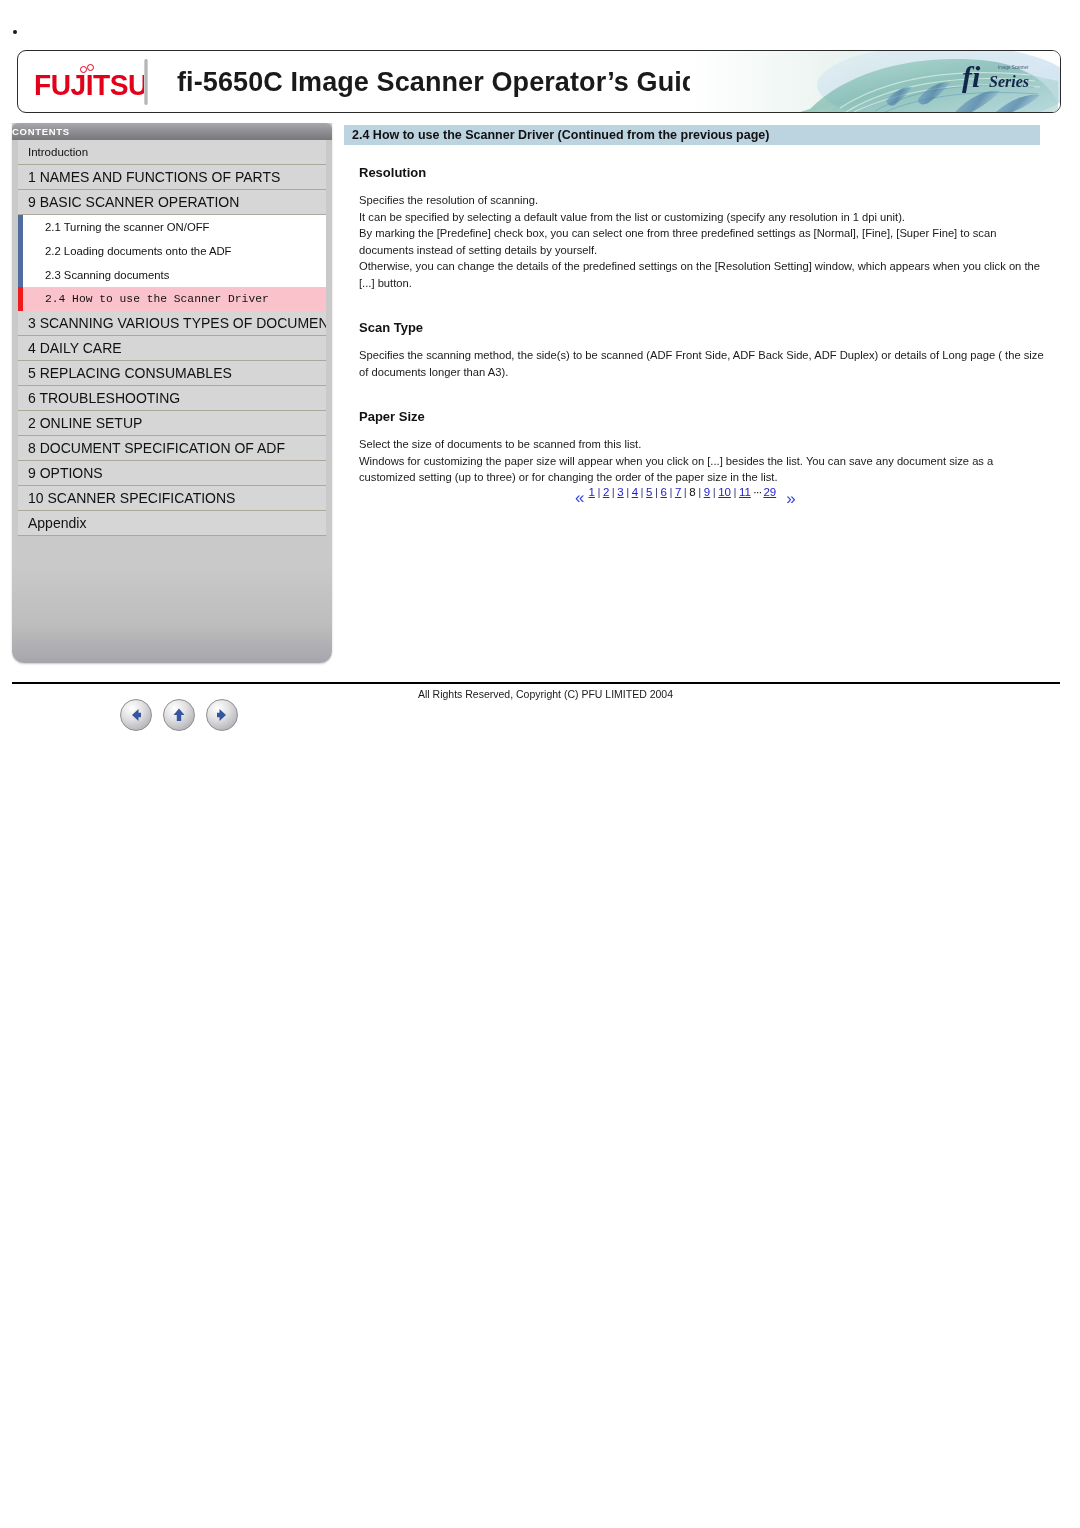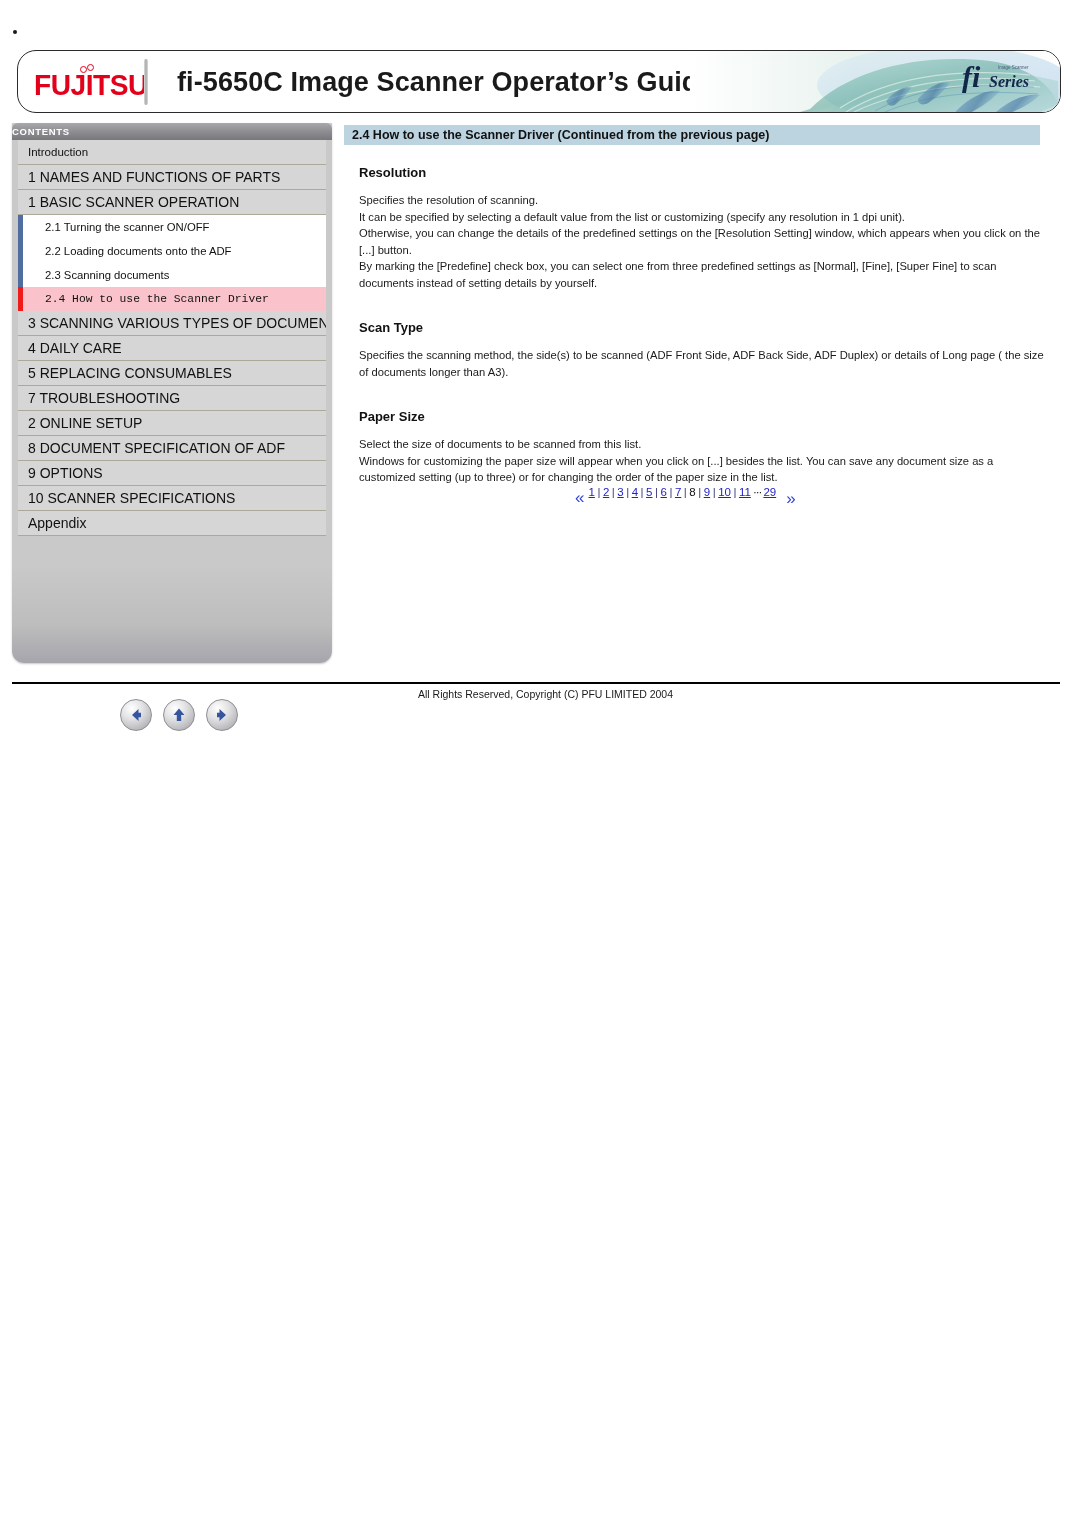--- a/index.html
+++ b/index.html
@@ -29,21 +29,21 @@
   }
 
   
   .header-bar {
     position: absolute;
     left: 17px;
     top: 50px;
     width: 1044px;
     height: 63px;
     border: 1px solid #2b2b2b;
-    border-radius: 19px;
+    border-radius: 9px;
     background: #ffffff;
     box-sizing: border-box;
     overflow: hidden;
   }
   .logo-wrap {
     position: absolute;
     left: 16px;
     top: 11px;
     width: 102px;
     height: 40px;
@@ -374,31 +374,31 @@
     </svg>
   </div>
 </div>
 
 <div class="sidebar">
   <div class="contents-header">CONTENTS</div>
   <div class="toc-list">
 
     <div class="toc-item">Introduction</div>
     <div class="toc-item level1">1 NAMES AND FUNCTIONS OF PARTS</div>
-    <div class="toc-item level1">1 BASIC SCANNER OPERATION</div>
+    <div class="toc-item level1">9 BASIC SCANNER OPERATION</div>
 
     <div class="toc-item sub">2.1 Turning the scanner ON/OFF</div>
     <div class="toc-item sub">2.2 Loading documents onto the ADF</div>
     <div class="toc-item sub">2.3 Scanning documents</div>
     <div class="toc-item sub active">2.4 How to use the Scanner Driver</div>
 
     <div class="toc-item level1">3 SCANNING VARIOUS TYPES OF DOCUMENTS</div>
     <div class="toc-item level1">4 DAILY CARE</div>
     <div class="toc-item level1">5 REPLACING CONSUMABLES</div>
-    <div class="toc-item level1">7 TROUBLESHOOTING</div>
+    <div class="toc-item level1">6 TROUBLESHOOTING</div>
     <div class="toc-item level1">2 ONLINE SETUP</div>
     <div class="toc-item level1">8 DOCUMENT SPECIFICATION OF ADF</div>
     <div class="toc-item level1">9 OPTIONS</div>
     <div class="toc-item level1">10 SCANNER SPECIFICATIONS</div>
     <div class="toc-item level1 last">Appendix</div>
   </div>
 
   <div class="nav-pill">
     <div class="nav-btn b1">
       <svg width="20" height="20" viewBox="0 0 20 20">
@@ -419,22 +419,22 @@
 </div>
 
 <div class="title-banner">2.4 How to use the Scanner Driver (Continued from the previous page)</div>
 
 <div class="content">
 
   <h2 class="sec-head">Resolution</h2>
   <div class="sec-body">
     <p>Specifies the resolution of scanning.</p>
     <p>It can be specified by selecting a default value from the list or customizing (specify any resolution in 1 dpi unit).</p>
+    <p>By marking the [Predefine] check box, you can select one from three predefined settings as [Normal], [Fine], [Super Fine] to scan documents instead of setting details by yourself.</p>
     <p>Otherwise, you can change the details of the predefined settings on the [Resolution Setting] window, which appears when you click on the [...] button.</p>
-    <p>By marking the [Predefine] check box, you can select one from three predefined settings as [Normal], [Fine], [Super Fine] to scan documents instead of setting details by yourself.</p>
   </div>
 
   <div class="sec-gap"></div>
 
   <h2 class="sec-head">Scan Type</h2>
   <div class="sec-body">
     <p>Specifies the scanning method, the side(s) to be scanned (ADF Front Side, ADF Back Side, ADF Duplex) or details of Long page ( the size of documents longer than A3).</p>
   </div>
 
   <div class="sec-gap"></div>

